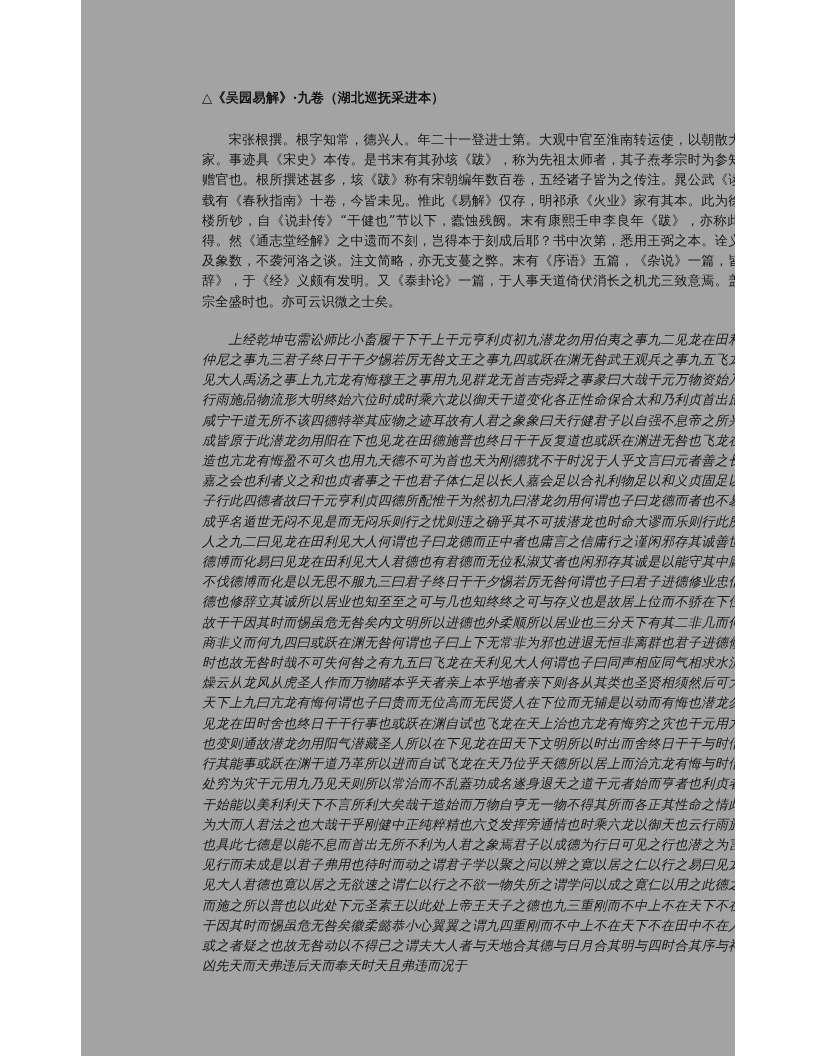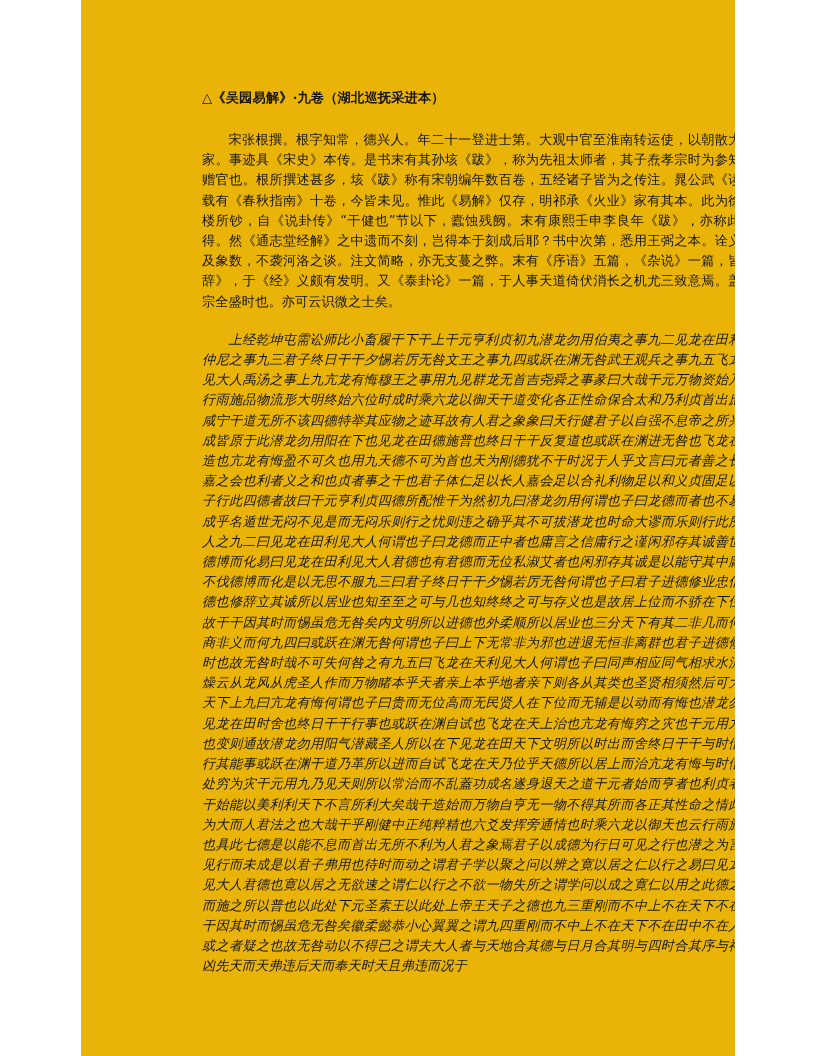--- a/index.html
+++ b/index.html
@@ -10,21 +10,21 @@
   }
   body {
     font-family: "DejaVu Serif", "Liberation Serif", serif;
     color: #1a1a1a;
   }
   .page {
     position: relative;
     width: 654px;
     height: 1056px;
     margin: 0 auto;
-    background: #eab308;
+    background: #a3a3a3;
     box-sizing: border-box;
     overflow: hidden;
   }
   .content {
     position: absolute;
     left: 121px;
     top: 88px;
     width: 580px;
   }
   .doc-title {

